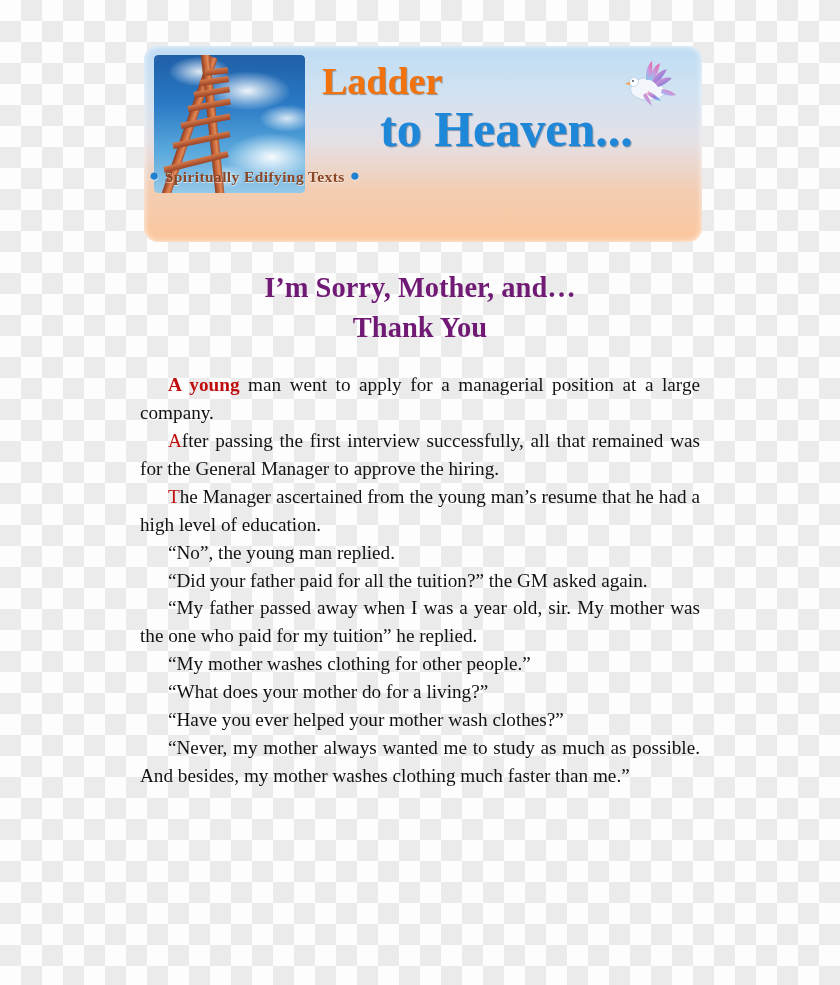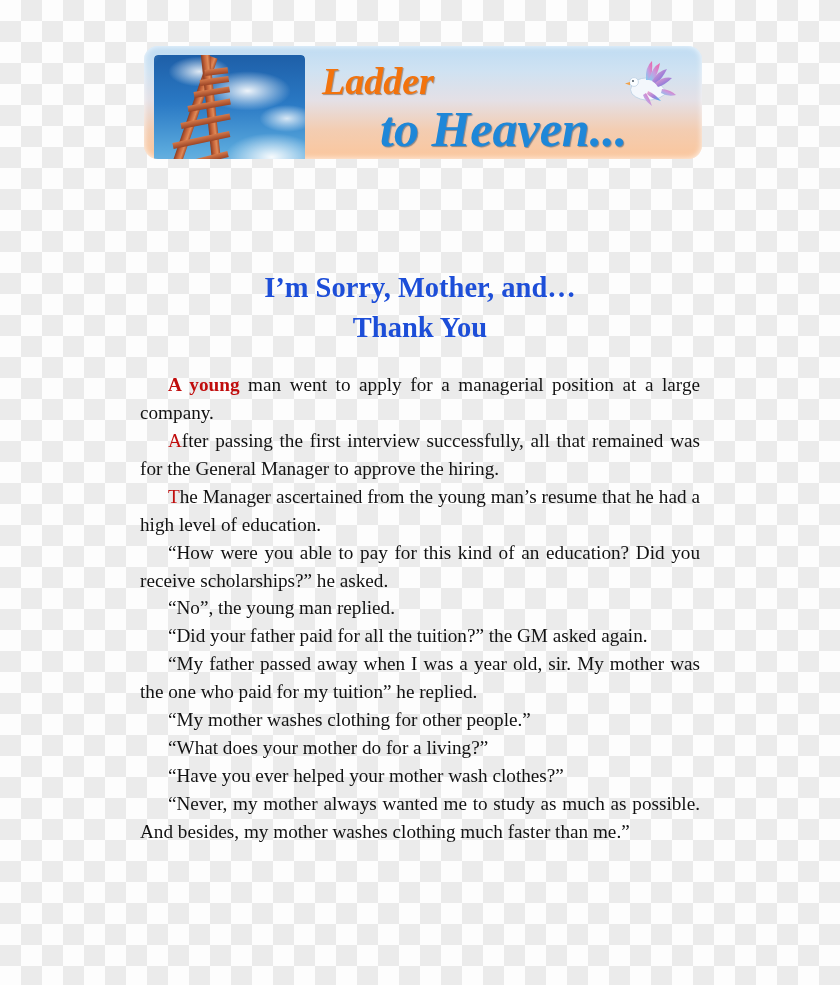--- a/index.html
+++ b/index.html
@@ -25,26 +25,25 @@
     width: 840px;
     height: 985px;
   }
 
   
   .banner {
     position: absolute;
     left: 144px;
     top: 46px;
     width: 558px;
-    height: 113px;
+    height: 196px;
     border-radius: 14px;
     background: linear-gradient(to bottom, #bfdcf3 0%, #cfe2f2 22%, #e4e0e6 48%, #f3cdb2 74%, #fbc69c 100%);
     box-shadow: 0 0 6px rgba(255,255,255,0.9) inset;
     overflow: hidden;
-    font-style: italic;
   }
   .banner-inner {
     position: relative;
     width: 100%;
     height: 100%;
   }
 
   
   .ladder-photo {
     position: absolute;
@@ -139,21 +138,21 @@
   
   .article {
     position: absolute;
     left: 140px;
     top: 268px;
     width: 560px;
   }
   .doc-title {
     margin: 0 0 22px 0;
     text-align: center;
-    color: #1d4ed8;
+    color: #701a75;
     font-family: "Liberation Serif", serif;
     font-weight: bold;
     font-size: 28.5px;
     line-height: 1.42;
   }
   .doc-title .line { display: block; }
 
   .body-text p {
     margin: 0;
     text-align: justify;
@@ -238,21 +237,20 @@
 
     <h1 class="doc-title">
       <span class="line">I’m Sorry, Mother, and…</span>
       <span class="line">Thank You</span>
     </h1>
 
     <div class="body-text" id="body-text">
         <p><span class="cap-strong">A young</span><span> man went to apply for a managerial position at a large company.</span></p>
         <p><span class="cap">A</span><span>fter passing the first interview successfully, all that remained was for the General Manager to approve the hiring.</span></p>
         <p><span class="cap">T</span><span>he Manager ascertained from the young man’s resume that he had a high level of education.</span></p>
-        <p><span>“How were you able to pay for this kind of an education? Did you receive scholarships?” he asked.</span></p>
         <p><span>“No”, the young man replied.</span></p>
         <p><span>“Did your father paid for all the tuition?” the GM asked again.</span></p>
         <p><span>“My father passed away when I was a year old, sir. My mother was the one who paid for my tuition” he replied.</span></p>
         <p><span>“My mother washes clothing for other people.”</span></p>
         <p><span>“What does your mother do for a living?”</span></p>
         <p><span>“Have you ever helped your mother wash clothes?”</span></p>
         <p><span>“Never, my mother always wanted me to study as much as pos­sible. And besides, my mother washes clothing much faster than me.”</span></p>
       </div>
 
   </div>

